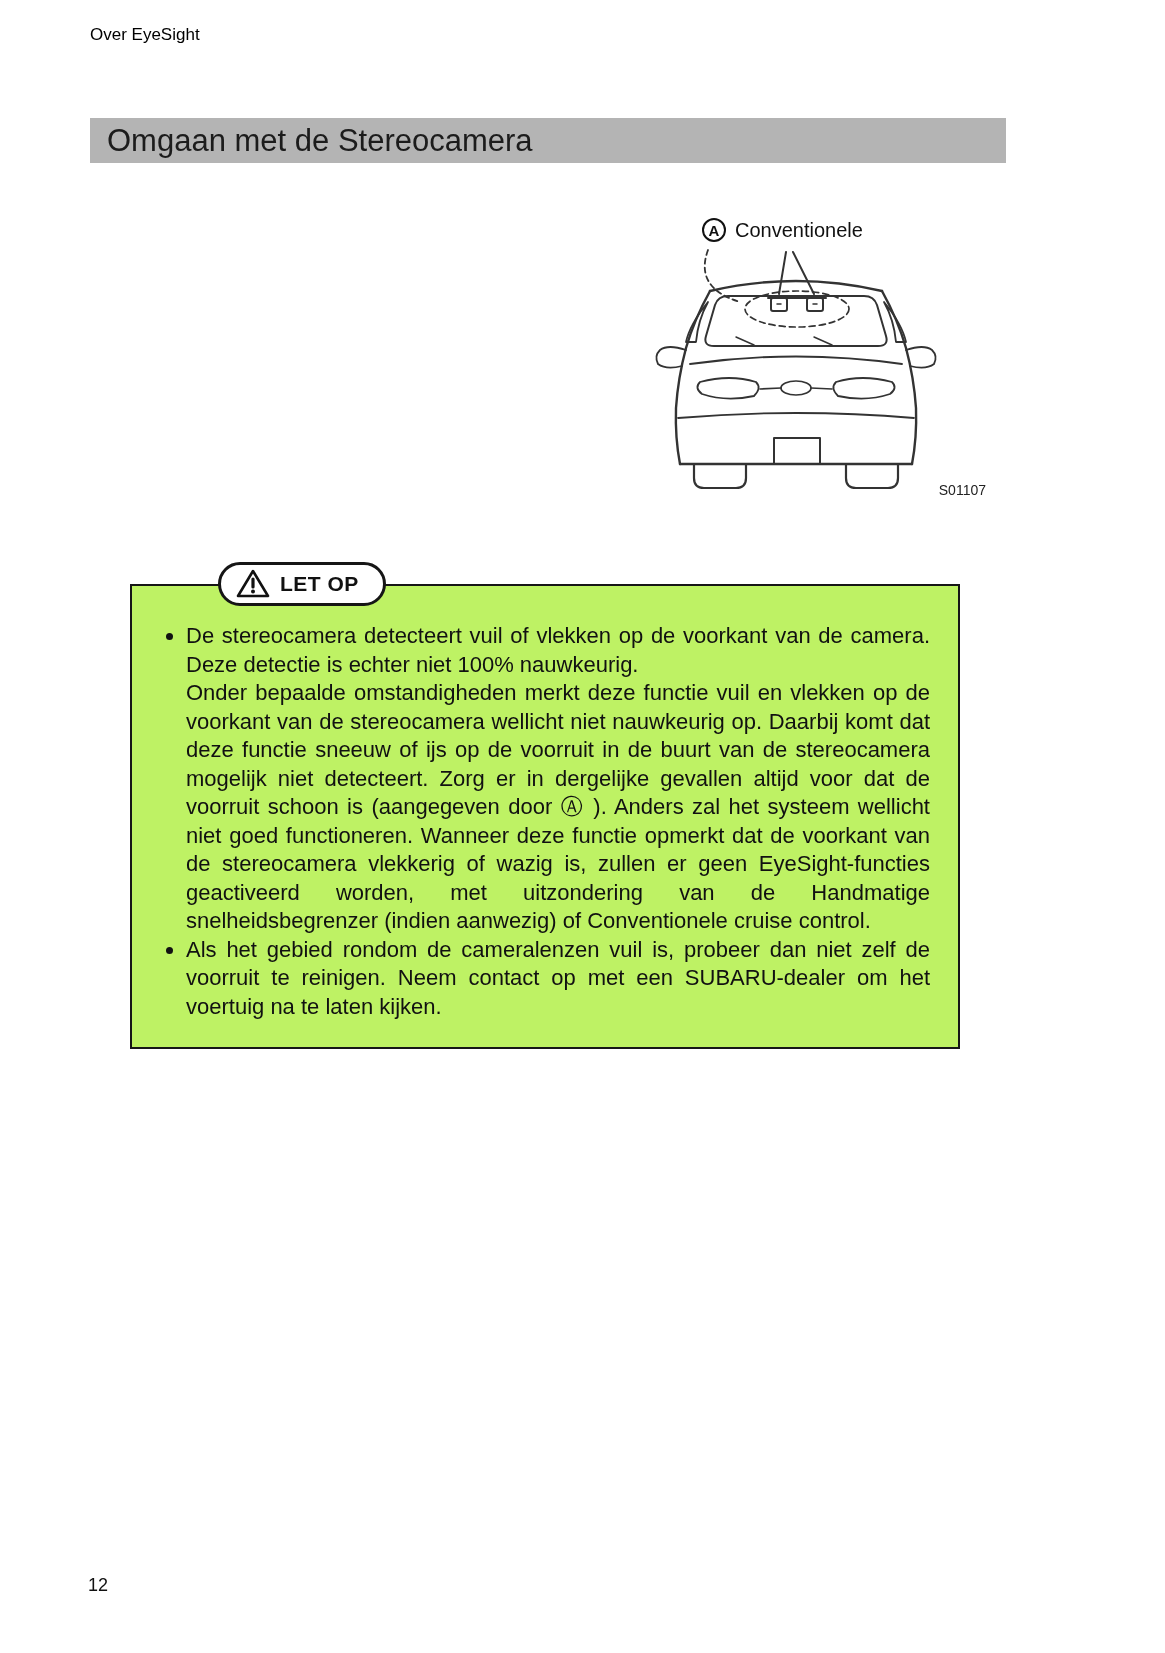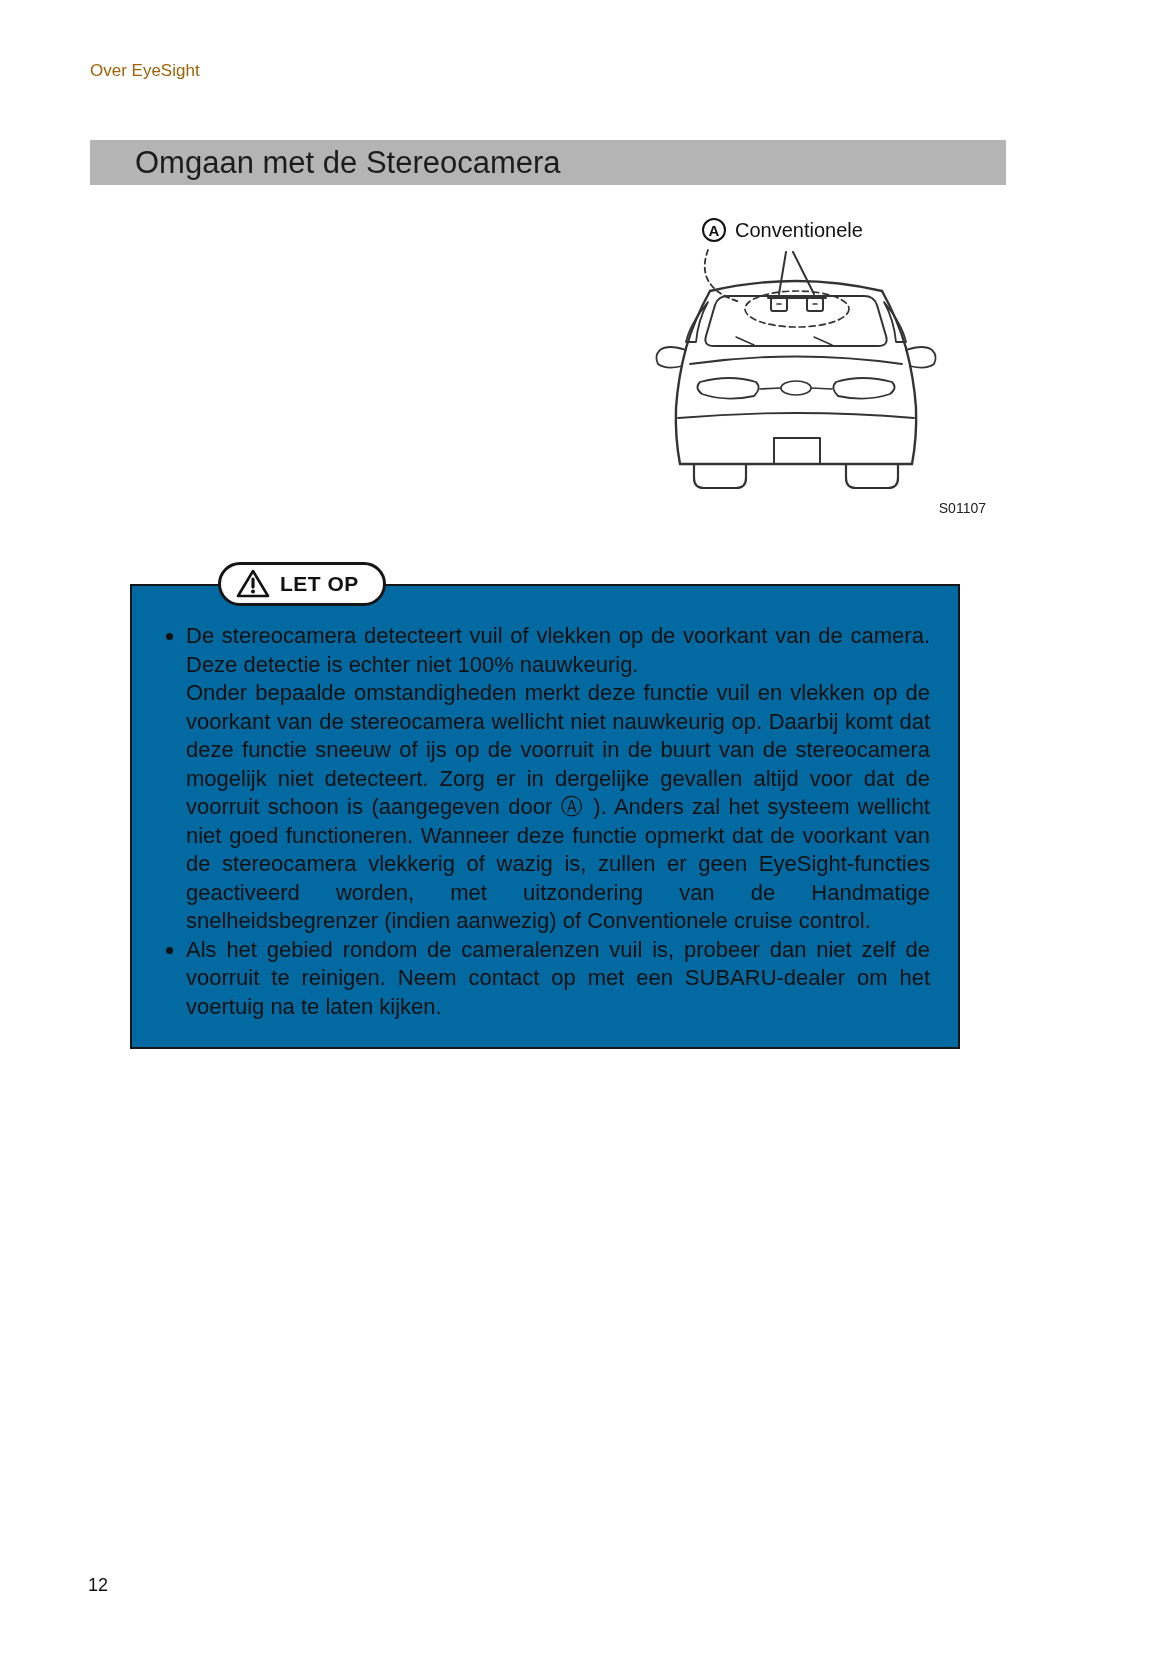--- a/index.html
+++ b/index.html
@@ -12,31 +12,29 @@
     font-family: "Liberation Sans", "DejaVu Sans", sans-serif;
     color: #111;
     overflow: hidden;
     margin: 0 auto;
   }
   .doc-header {
     position: absolute;
     left: 90px;
     top: 25px;
     font-size: 17px;
-    color: #a16207;
-    margin-top: 36px;
+    color: #000000;
   }
   .section-title-bar {
     position: absolute;
     left: 90px;
-    top: 140px;
+    top: 118px;
     width: 916px;
     height: 45px;
     background: #b4b4b4;
-    padding-left: 28px;
   }
   .section-title {
     font-size: 31px;
     line-height: 45px;
     padding-left: 17px;
     color: #1c1c1c;
     white-space: nowrap;
   }
   .intro {
     position: absolute;
@@ -73,32 +71,32 @@
     flex: 0 0 auto;
   }
   .car-svg {
     position: absolute;
     left: 0;
     top: 30px;
   }
   .figure-code {
     position: absolute;
     right: 4px;
-    bottom: 2px;
+    bottom: 20px;
     font-size: 14px;
     color: #222;
   }
   .caution-box {
     position: absolute;
     left: 130px;
     top: 584px;
     width: 830px;
     border: 2px solid #161616;
     padding: 36px 28px 26px 30px;
-    background: #0369a1;
+    background: #bef264;
   }
   .caution-pill {
     position: absolute;
     top: -24px;
     left: 86px;
     background: #ffffff;
     border: 3px solid #161616;
     border-radius: 26px;
     padding: 4px 24px 4px 15px;
     display: flex;

